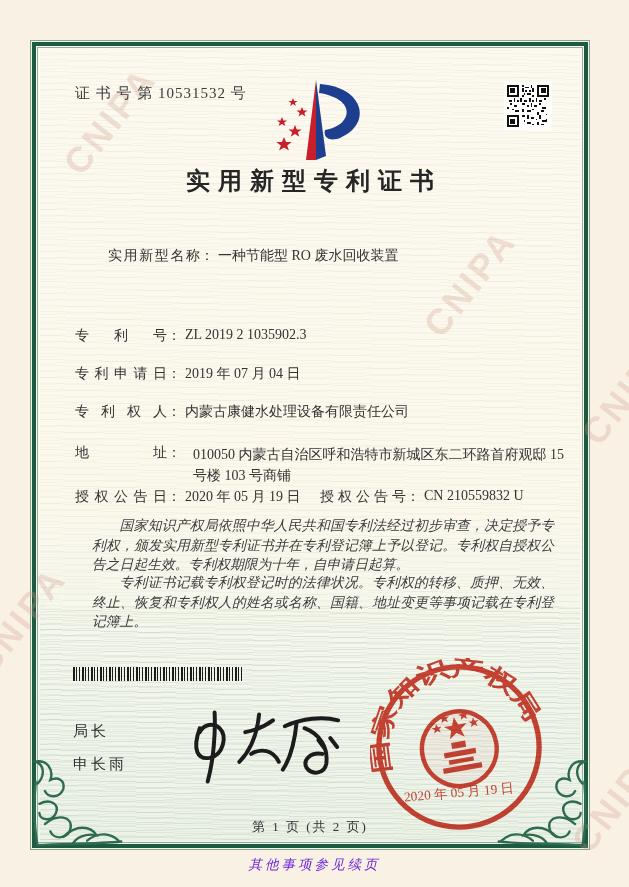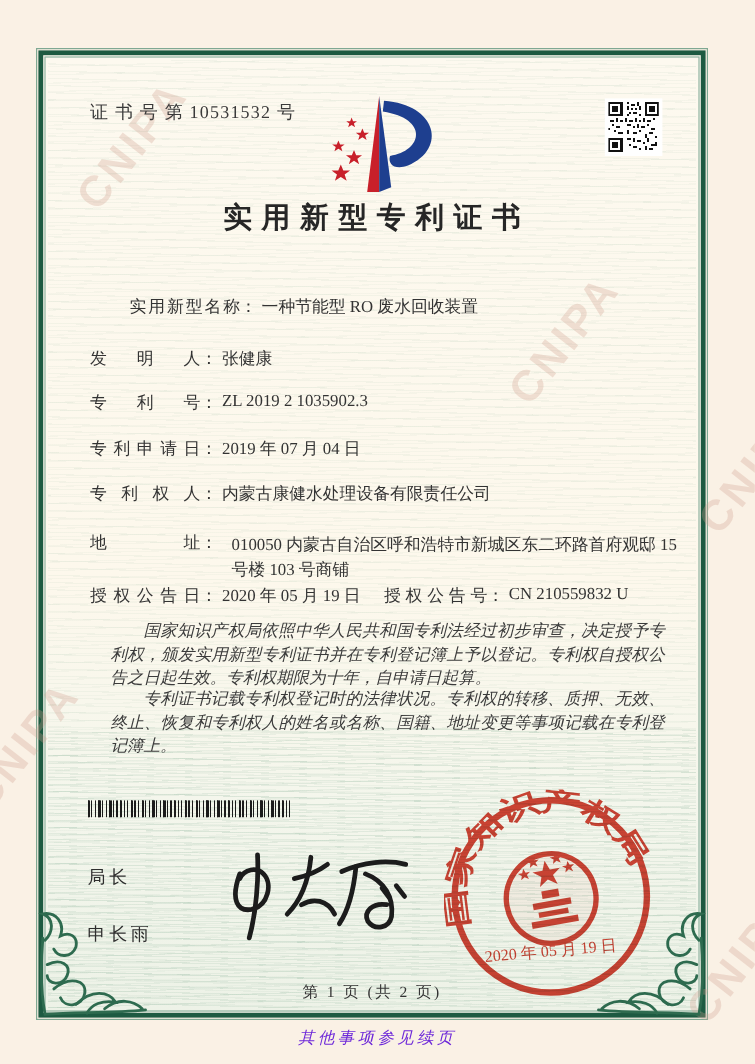--- a/index.html
+++ b/index.html
@@ -79,21 +79,21 @@
   }
 
   .barcode{
     position:absolute;left:43px;top:627px;width:170px;height:14px;z-index:2;
     background:
       repeating-linear-gradient(90deg,#1b1b1b 0 1px,transparent 1px 3px),
       repeating-linear-gradient(90deg,#1b1b1b 0 2px,transparent 2px 9px);
   }
 
   .signoff{position:absolute;left:43px;top:682px;font-size:15px;letter-spacing:3px;color:#2e2e2e;z-index:3;}
-  .signoff .name{margin-top:28px;}
+  .signoff .name{margin-top:14px;}
   .signature{position:absolute;left:152px;top:658px;width:168px;height:95px;z-index:3;}
 
   .seal{position:absolute;left:340px;top:618px;width:178px;height:178px;z-index:4;opacity:0.92;mix-blend-mode:multiply;}
 
   .page-info{position:absolute;left:0;right:0;top:778px;text-align:center;font-size:13px;color:#333;z-index:3;letter-spacing:2px;}
 
   .flourish{position:absolute;bottom:2px;width:92px;height:92px;z-index:2;}
   .flourish.bl{left:2px;}
   .flourish.br{right:2px;transform:scaleX(-1);}
 
@@ -161,23 +161,20 @@
             <rect x="2" y="20" width="3" height="3"></rect>
           </g>
       </svg>
     </div>
 
     <div class="title">实用新型专利证书</div>
 
     <div class="field-row" style="top:207px;margin-left:33px;">
       <span class="f-label">实用新型名称</span><span class="f-colon">：</span><span class="f-value">一种节能型 RO 废水回收装置</span>
     </div>
-    <div class="field-row" style="top:250px;">
-      <span class="f-label">发明人</span><span class="f-colon">：</span><span class="f-value">张健康</span>
-    </div>
     <div class="field-row" style="top:287px;">
       <span class="f-label">专利号</span><span class="f-colon">：</span><span class="f-value">ZL 2019 2 1035902.3</span>
     </div>
     <div class="field-row" style="top:325px;">
       <span class="f-label">专利申请日</span><span class="f-colon">：</span><span class="f-value">2019 年 07 月 04 日</span>
     </div>
     <div class="field-row" style="top:363px;">
       <span class="f-label">专利权人</span><span class="f-colon">：</span><span class="f-value">内蒙古康健水处理设备有限责任公司</span>
     </div>
     <div class="field-row" style="top:404px;">

